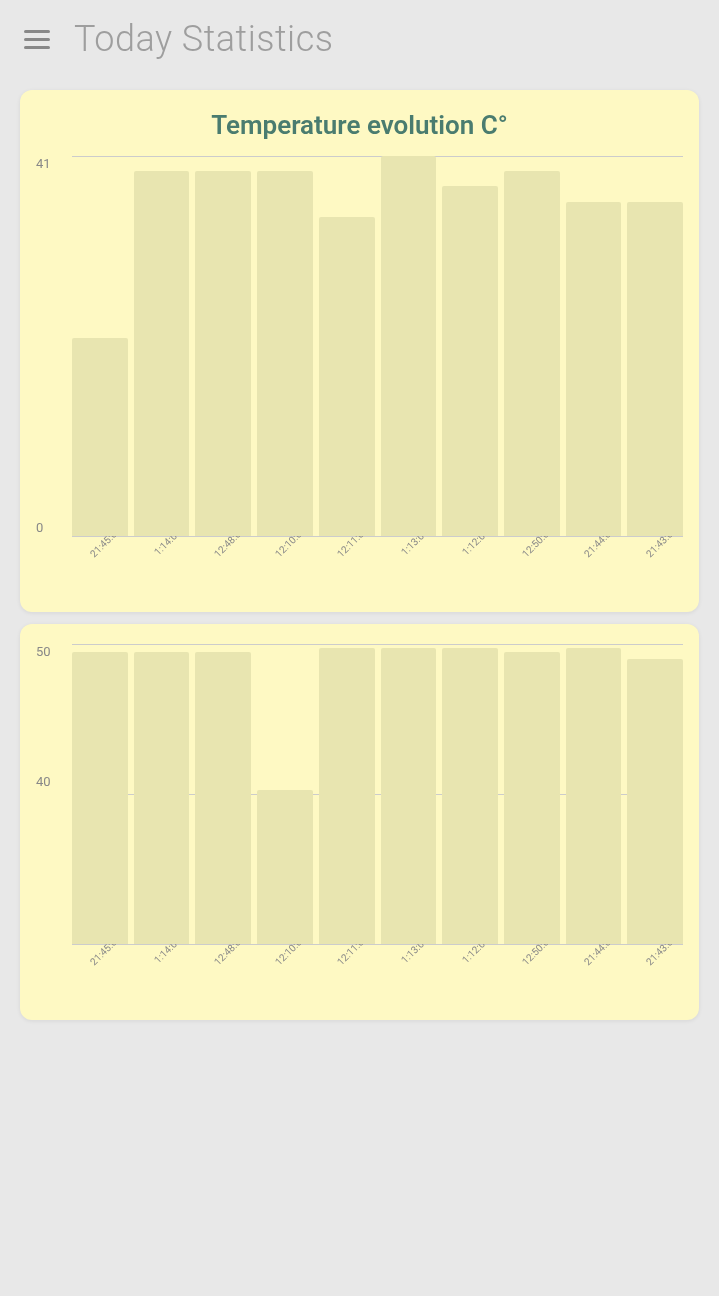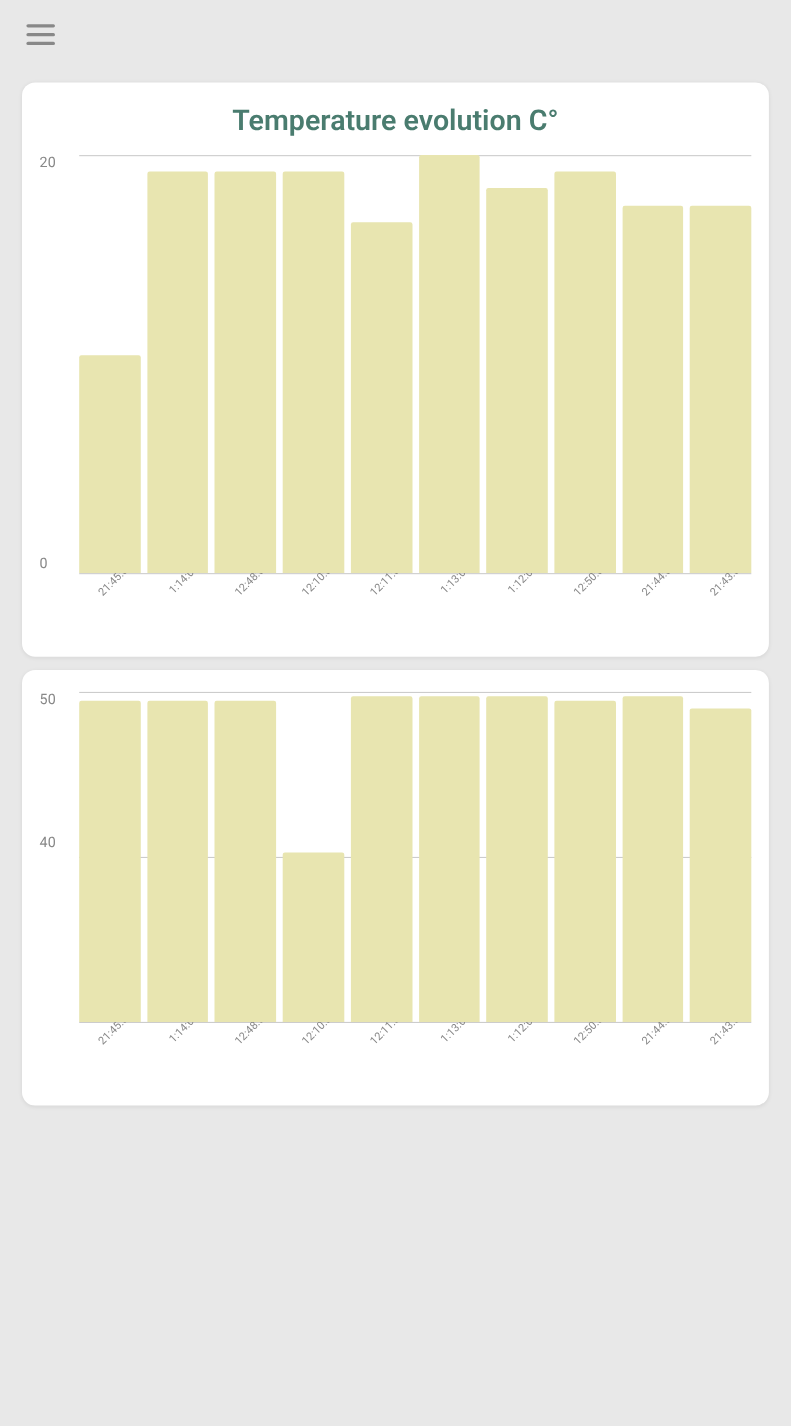--- a/index.html
+++ b/index.html
@@ -30,21 +30,21 @@
       background: #888;
       border-radius: 2px;
     }
     .header-title {
       font-size: 36px;
       font-weight: 300;
       color: #9e9e9e;
       letter-spacing: 0.5px;
     }
     .card {
-      background: #ffffff;
+      background: #fef9c3;
       border-radius: 12px;
       margin: 12px 20px;
       padding: 20px 16px 12px 16px;
       box-shadow: 0 1px 4px rgba(0,0,0,0.08);
     }
     .chart-title {
       text-align: center;
       font-size: 26px;
       font-weight: 600;
       color: #4a7c6f;
@@ -111,28 +111,29 @@
   </style>
 </head>
 <body>
 
 <div class="header">
   <div class="menu-icon">
     <span></span>
     <span></span>
     <span></span>
   </div>
+  <span class="header-title">Today Statistics</span>
 </div>
 
 <div class="card">
   <div class="chart-title">Temperature evolution C°</div>
   <div class="chart-area" id="temp-chart-area">
 
   <div style="position: relative; width: 100%;">
-        <div class="y-axis-label" style="top: 0px;">20</div>
+        <div class="y-axis-label" style="top: 0px;">41</div>
         <div class="y-axis-label" style="top: 364px;">0</div>
         <div class="chart-inner" style="position: relative;">
           <div class="gridline" style="top: 0px;"></div>
           <div class="gridline" style="top: 380px;"></div>
           <div class="bars-container" style="height: 380px; position: relative; z-index: 1;">
             <div class="bar-wrap">
               <div class="bar" style="background: rgb(232, 229, 176); height: 197.6px;"></div>
             </div>
             <div class="bar-wrap">
               <div class="bar" style="background: rgb(232, 229, 176); height: 364.8px;"></div>

